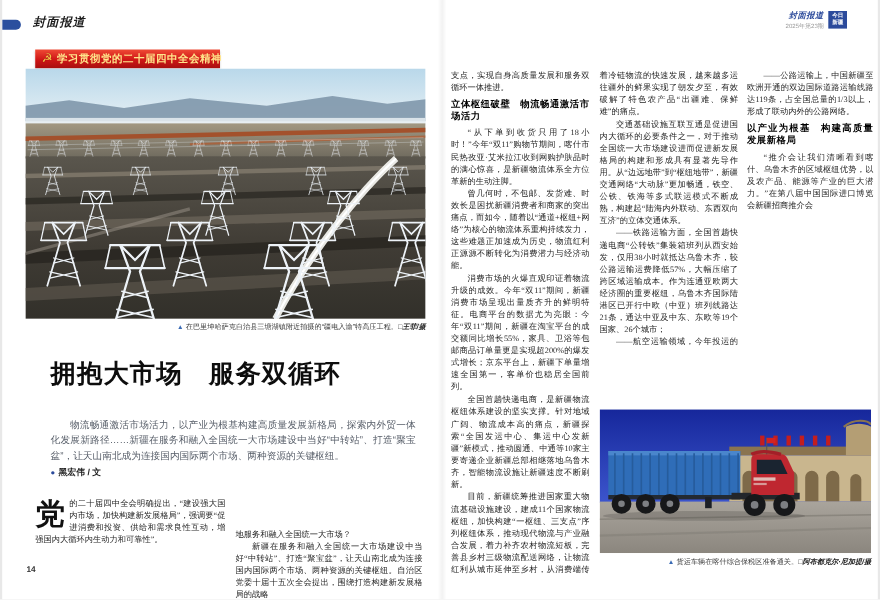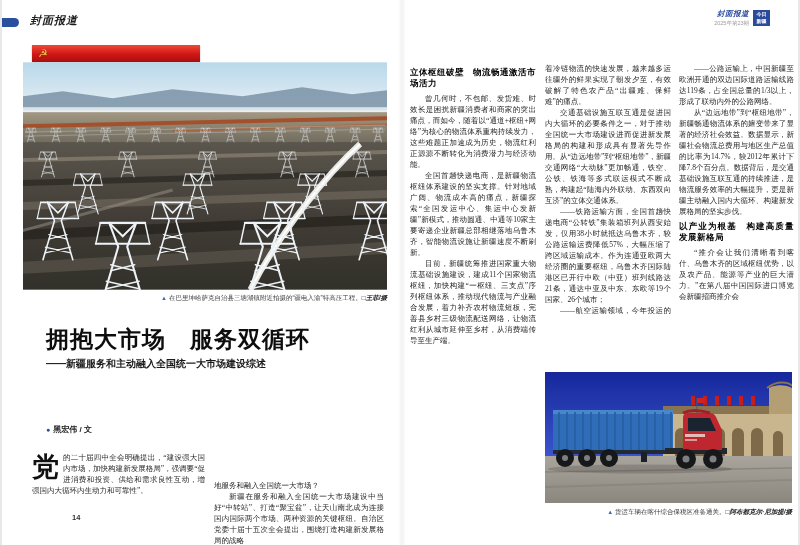--- a/index.html
+++ b/index.html
@@ -39,21 +39,21 @@
   .bodycol p { text-indent:2em; }
   .bodycol p.noindent { text-indent:0; }
   .colhead { font:bold 8.5px/1.3 "Liberation Sans", sans-serif; color:#000; text-indent:0 !important; margin:4px 0 4px; letter-spacing:0.5px; }
   .left-c1 { left:30px;  top:452px; width:173px; height:67px; }
   .left-c2 { left:212px; top:480px; width:170px; height:67px; }
   .right-c1 { left:408px; top:63px; width:126px; height:459px; }
   .right-c2 { left:543px; top:63px; width:126px; height:253px; }
   .right-c3 { left:677px; top:63px; width:115px; height:250px; }
   .dropcap { float:left; font:bold 27px/26px "Liberation Serif", serif; color:#111; margin:2px 4px 0 0; }
 
-  .pagenum { position:absolute; font:bold 7.5px "Liberation Sans", sans-serif; color:#333;margin-left:48px; }
+  .pagenum { position:absolute; font:bold 7.5px "Liberation Sans", sans-serif; color:#333; }
   .pagenum-left { left:22px; top:513px; }
   .pagenum-right { left:768px; top:544px; width:22px; text-align:right; }
 
   
   .masthead { position:absolute; top:9px; right:28px; display:flex; align-items:center; gap:4px; }
   .masthead .mh-text { text-align:right; }
   .mh-section { font:bold italic 7.5px "Liberation Sans", sans-serif; color:#2b4a9b; letter-spacing:0.5px; }
   .mh-issue { font:5.5px "Liberation Sans", sans-serif; color:#9a9a9a; margin-top:1px; }
   .mh-logo { width:17px; height:16px; background:#2b4a9b; color:#fff; font:bold 5px/1.5 "Liberation Sans", sans-serif;
              display:flex; flex-direction:column; align-items:center; justify-content:center; }
@@ -61,20 +61,21 @@
 </head>
 <body>
 
 <div class="spread">
 
   <div class="pill"></div>
   <div class="section-label-left">封面报道</div>
 
   <div class="banner">
     <span class="emblem">☭</span>
+    <span class="blabel">学习贯彻党的二十届四中全会精神</span>
   </div>
 
   <div class="photo-power">
     <svg width="364" height="228" viewBox="0 0 365 228">
       <defs>
         <linearGradient id="skyg" x1="0" y1="0" x2="0" y2="1">
           <stop offset="0" stop-color="#b9d8ea"></stop>
             <stop offset="1" stop-color="#e9f1f5"></stop>
         </linearGradient>
         <linearGradient id="g1" x1="0" y1="0" x2="0" y2="1">
@@ -142,21 +143,21 @@
           <use href="#tw" transform="translate(245,236) scale(1.5)"></use>
       </g>
     </svg>
   </div>
 
   <div class="caption caption-left">
     <span class="tri">▲</span><span>在巴里坤哈萨克自治县三塘湖镇附近拍摄的“疆电入渝”特高压工程。</span><span class="credit">□王菲/摄</span>
   </div>
 
   <div class="headline">拥抱大市场　服务双循环</div>
-  <div class="subtitle">——新疆服务和主动融入全国统一大市场建设综述</div>
+  <div class="lede">物流畅通激活市场活力，以产业为根基构建高质量发展新格局，探索内外贸一体化发展新路径……新疆在服务和融入全国统一大市场建设中当好“中转站”、打造“聚宝盆”，让天山南北成为连接国内国际两个市场、两种资源的关键枢纽。</div>
   <div class="byline">
     <span class="dot">●</span><span>黑宏伟 / 文</span>
   </div>
 
   <div class="bodycol left-c1">
     <span class="dropcap">党</span>
     <p class="noindent">的二十届四中全会明确提出，“建设强大国内市场，加快构建新发展格局”，强调要“促进消费和投资、供给和需求良性互动，增强国内大循环内生动力和可靠性”。</p>
   </div>
   <div class="bodycol left-c2">
     <p class="noindent">地服务和融入全国统一大市场？</p>
@@ -172,37 +173,39 @@
       <div class="mh-section">封面报道</div>
       <div class="mh-issue">2025年第23期</div>
     </div>
     <div class="mh-logo">
       <span>今日</span>
       <span>新疆</span>
     </div>
   </div>
 
   <div class="bodycol right-c1">
+    <p class="noindent">支点，实现自身高质量发展和服务双循环一体推进。</p>
     <p class="colhead">立体枢纽破壁　物流畅通激活市场活力</p>
+    <p>“从下单到收货只用了18小时！”今年“双11”购物节期间，喀什市民热孜亚·艾米拉江收到网购护肤品时的满心惊喜，是新疆物流体系全方位革新的生动注脚。</p>
     <p>曾几何时，不包邮、发货难、时效长是困扰新疆消费者和商家的突出痛点，而如今，随着以“通道+枢纽+网络”为核心的物流体系重构持续发力，这些难题正加速成为历史，物流红利正源源不断转化为消费潜力与经济动能。</p>
+    <p>消费市场的火爆直观印证着物流升级的成效。今年“双11”期间，新疆消费市场呈现出量质齐升的鲜明特征。电商平台的数据尤为亮眼：今年“双11”期间，新疆在淘宝平台的成交额同比增长55%，家具、卫浴等包邮商品订单量更是实现超200%的爆发式增长；京东平台上，新疆下单量增速全国第一，客单价也稳居全国前列。</p>
     <p>全国首趟快递电商，是新疆物流枢纽体系建设的坚实支撑。针对地域广阔、物流成本高的痛点，新疆探索“全国发运中心、集运中心发新疆”新模式，推动圆通、中通等10家主要寄递企业新疆总部相继落地乌鲁木齐，智能物流设施让新疆速度不断刷新。</p>
     <p>目前，新疆统筹推进国家重大物流基础设施建设，建成11个国家物流枢纽，加快构建“一枢纽、三支点”序列枢纽体系，推动现代物流与产业融合发展，着力补齐农村物流短板，完善县乡村三级物流配送网络，让物流红利从城市延伸至乡村，从消费端传导至生产端。</p>
 
   </div>
 
   <div class="bodycol right-c2">
     <p class="noindent">着冷链物流的快速发展，越来越多运往疆外的鲜果实现了朝发夕至，有效破解了特色农产品“出疆难、保鲜难”的痛点。</p>
     <p>交通基础设施互联互通是促进国内大循环的必要条件之一，对于推动全国统一大市场建设进而促进新发展格局的构建和形成具有显著先导作用。从“边远地带”到“枢纽地带”，新疆交通网络“大动脉”更加畅通，铁空、公铁、铁海等多式联运模式不断成熟，构建起“陆海内外联动、东西双向互济”的立体交通体系。</p>
     <p>——铁路运输方面，全国首趟快递电商“公转铁”集装箱班列从西安始发，仅用38小时就抵达乌鲁木齐，较公路运输运费降低57%，大幅压缩了跨区域运输成本。作为连通亚欧两大经济圈的重要枢纽，乌鲁木齐国际陆港区已开行中欧（中亚）班列线路达21条，通达中亚及中东、东欧等19个国家、26个城市；</p>
     <p>——航空运输领域，今年投运的乌鲁木齐天山国际机场北航站区实现“扩</p>
   </div>
 
   <div class="bodycol right-c3">
     <p>——公路运输上，中国新疆至欧洲开通的双边国际道路运输线路达119条，占全国总量的1/3以上，形成了联动内外的公路网络。</p>
-    <p>从“边远地带”到“枢纽地带”，新疆畅通物流体系的嬗变带来了显著的经济社会效益。数据显示，新疆社会物流总费用与地区生产总值的比率为14.7%，较2012年累计下降7.8个百分点。数据背后，是交通基础设施互联互通的持续推进，是物流服务效率的大幅提升，更是新疆主动融入国内大循环、构建新发展格局的坚实步伐。</p>
     <p class="colhead">以产业为根基　构建高质量发展新格局</p>
     <p>“推介会让我们清晰看到喀什、乌鲁木齐的区域枢纽优势，以及农产品、能源等产业的巨大潜力。”在第八届中国国际进口博览会新疆招商推介会</p>
   </div>
 
   <div class="photo-truck">
     <svg width="247" height="131" viewBox="0 0 247 131">
       <defs>
         <linearGradient id="skyt" x1="0" y1="0" x2="0" y2="1">
           <stop offset="0" stop-color="#16279b"></stop>
             <stop offset="1" stop-color="#3c55cd"></stop>

